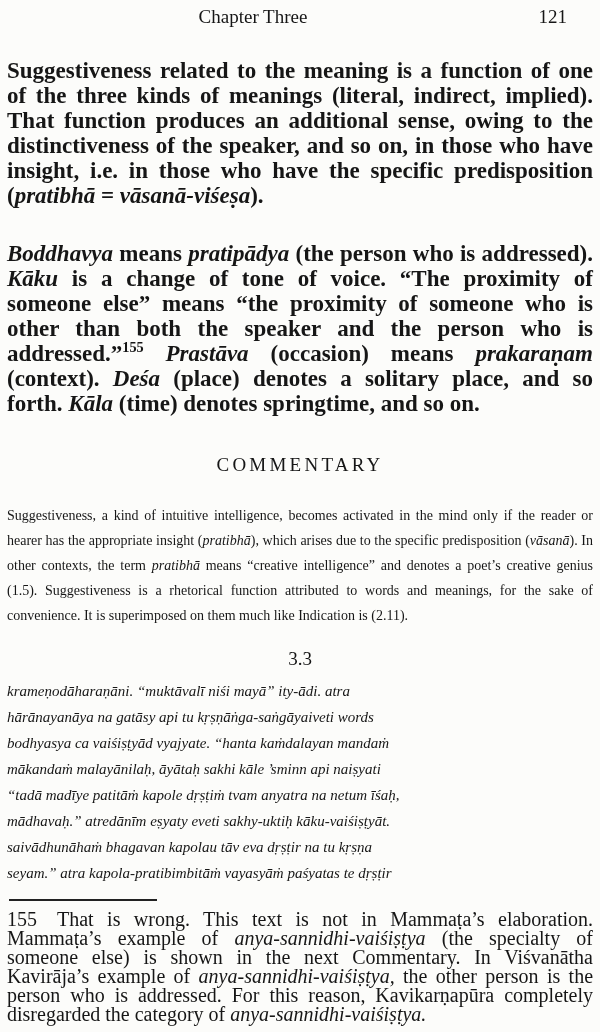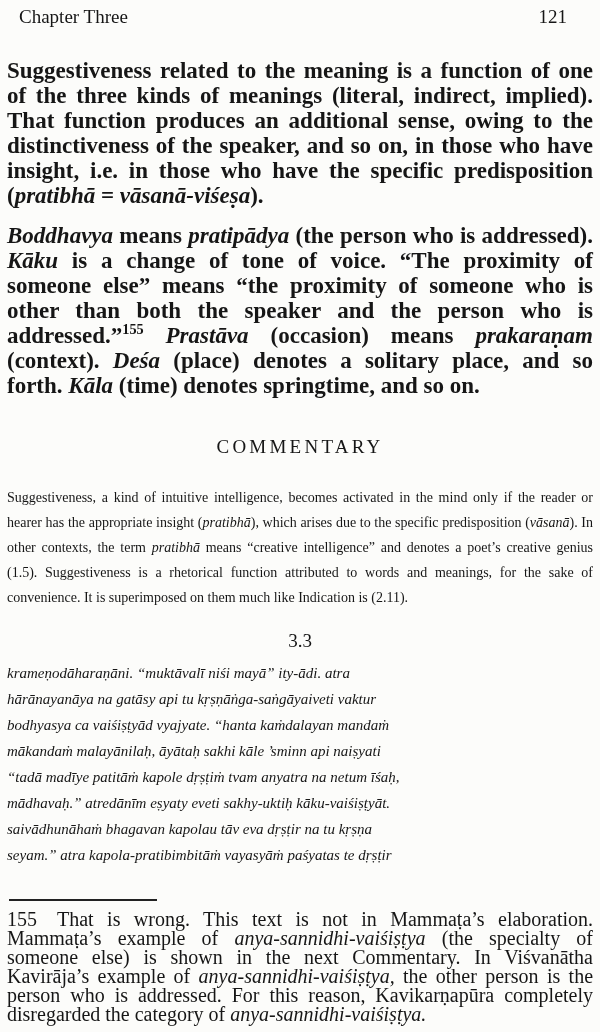--- a/index.html
+++ b/index.html
@@ -8,28 +8,28 @@
     background: #fcfcfa; color: #161616;
     font-family: "Liberation Serif", "DejaVu Serif", serif;
   }
   .page {
     box-sizing: border-box; width: 600px; height: 1032px;
     padding: 6px 7px 8px 7px;
     display: flex; flex-direction: column;
   }
   p, h2 { margin: 0; }
   .runhead { position: relative; height: 25px; font-size: 19px; }
-  .runhead .chapter { position: absolute; left: 12px; top: 0; width: 492px; }
+  .runhead .chapter { position: absolute; left: 0; top: 0; width: 492px; text-align: center; }
   .runhead .pageno { position: absolute; right: 26px; top: 0; }
   .t-para {
     font-weight: bold; font-size: 23px; line-height: 25px;
     text-align: justify;
   }
   .p1 { margin-top: 27px; }
-  .p2 { margin-top: 15px; }
+  .p2 { margin-top: 33px; }
   .c-head {
     margin-top: 38px; text-align: center;
     font-size: 19px; font-weight: normal; letter-spacing: 0.17em;
   }
   .c-para { margin-top: 27px; font-size: 14px; line-height: 25px; text-align: justify; }
   .sec-num { margin-top: 20px; text-align: center; font-size: 19px; }
   .sanskrit { margin-top: 8px; font-style: italic; font-size: 15px; line-height: 26px; }
   .s-line { white-space: nowrap; }
   .foot { margin-top: auto; }
   .foot-rule {
@@ -55,21 +55,21 @@
   <p class="t-para p2"><em>Boddhavya</em><span> means </span><em>pratipādya</em><span> (the person who is addressed). </span><em>Kāku</em><span> is a change of tone of voice. “The proximity of someone else” means “the proximity of someone who is other than both the speaker and the person who is addressed.”</span><sup>155</sup><span> </span><em>Prastāva</em><span> (occasion) means </span><em>prakaraṇam</em><span> (context). </span><em>Deśa</em><span> (place) denotes a solitary place, and so forth. </span><em>Kāla</em><span> (time) denotes springtime, and so on.</span></p>
 
   <h2 class="c-head">COMMENTARY</h2>
 
   <p class="c-para"><span>Suggestiveness, a kind of intuitive intelligence, becomes activated in the mind only if the reader or hearer has the appropriate insight (</span><em>pratibhā</em><span>), which arises due to the specific predisposition (</span><em>vāsanā</em><span>). In other contexts, the term </span><em>pratibhā</em><span> means “creative intelligence” and denotes a poet’s creative genius (1.5). Suggestiveness is a rhetorical function attributed to words and meanings, for the sake of convenience. It is superimposed on them much like Indication is (2.11).</span></p>
 
   <div class="sec-num">3.3</div>
 
   <div class="sanskrit">
       <div class="s-line">krameṇodāharaṇāni. “muktāvalī niśi mayā” ity-ādi. atra</div>
-      <div class="s-line">hārānayanāya na gatāsy api tu kṛṣṇāṅga-saṅgāyaiveti vaktur</div>
+      <div class="s-line">hārānayanāya na gatāsy api tu kṛṣṇāṅga-saṅgāyaiveti words</div>
       <div class="s-line">bodhyasya ca vaiśiṣṭyād vyajyate. “hanta kaṁdalayan mandaṁ</div>
       <div class="s-line">mākandaṁ malayānilaḥ, āyātaḥ sakhi kāle ’sminn api naiṣyati</div>
       <div class="s-line">“tadā madīye patitāṁ kapole dṛṣṭiṁ tvam anyatra na netum īśaḥ,</div>
       <div class="s-line">mādhavaḥ.” atredānīm eṣyaty eveti sakhy-uktiḥ kāku-vaiśiṣṭyāt.</div>
       <div class="s-line">saivādhunāhaṁ bhagavan kapolau tāv eva dṛṣṭir na tu kṛṣṇa</div>
       <div class="s-line">seyam.” atra kapola-pratibimbitāṁ vayasyāṁ paśyatas te dṛṣṭir</div>
     </div>
 
   <div class="foot">
     <hr class="foot-rule">

